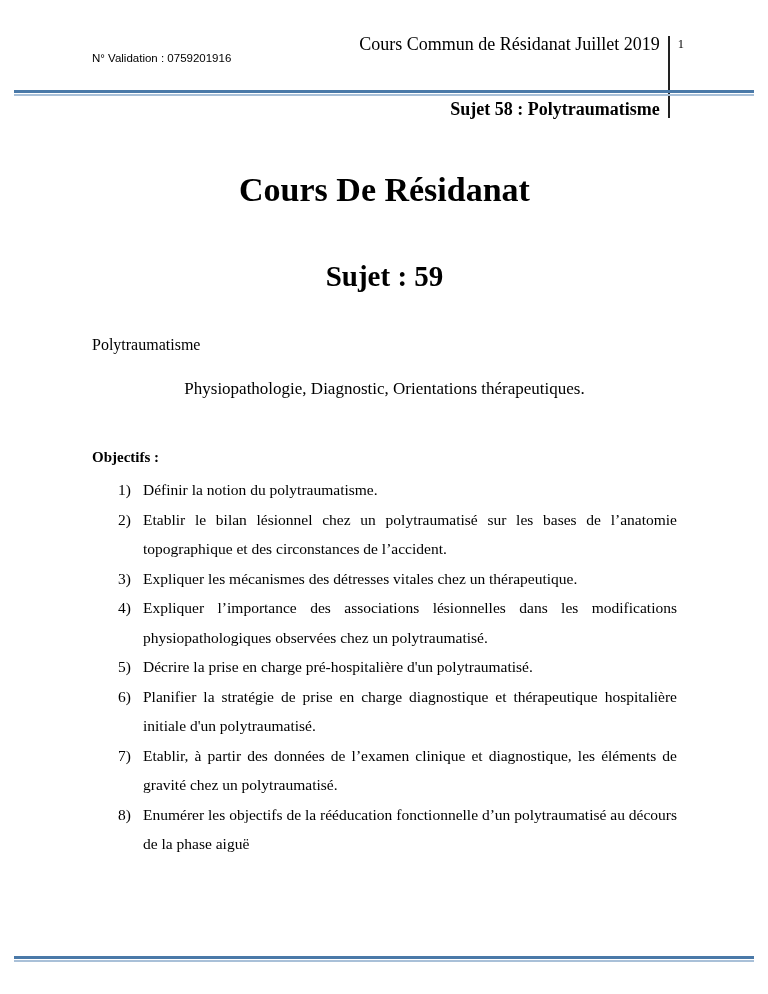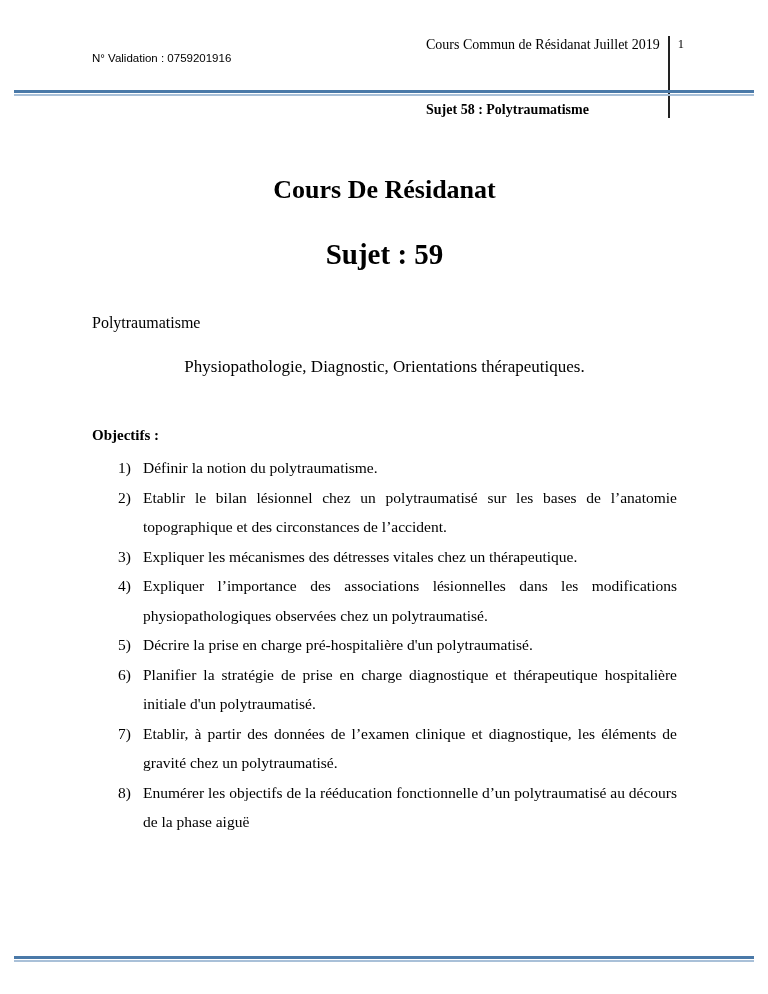--- a/index.html
+++ b/index.html
@@ -15,21 +15,22 @@
 
   
   .header-right {
     position: absolute;
     top: 36px;
     right: 84px;
     display: flex;
     align-items: stretch;
   }
   .header-text {
-    font-size: 14px;
+    text-align: right;
+    font-size: 18px;
     line-height: 17px;
     white-space: nowrap;
   }
   .header-text .subject-line { font-weight: bold; margin-top: 48px; }
   .header-divider {
     width: 2px;
     background: #222;
     margin: 0 8px;
   }
   .header-page {
@@ -52,31 +53,31 @@
   .rule .secondary { height: 2px; background: #a9c0d8; margin-top: 1px; }
 
   
   .content {
     position: absolute;
     left: 92px;
     right: 91px;
     top: 172px;
   }
   .main-title {
-    font-size: 26px;
+    font-size: 34px;
     font-weight: bold;
     text-align: center;
     margin: 0;
     line-height: 36px;
   }
   .subject-title {
     font-size: 29px;
     font-weight: bold;
     text-align: center;
-    margin-top: 28px;
+    margin-top: 50px;
     line-height: 36px;
   }
   .topic-title {
     font-size: 16px;
     font-weight: normal;
     margin-top: 36px;
     line-height: 30px;
   }
   .subtitle {
     font-size: 17px;

